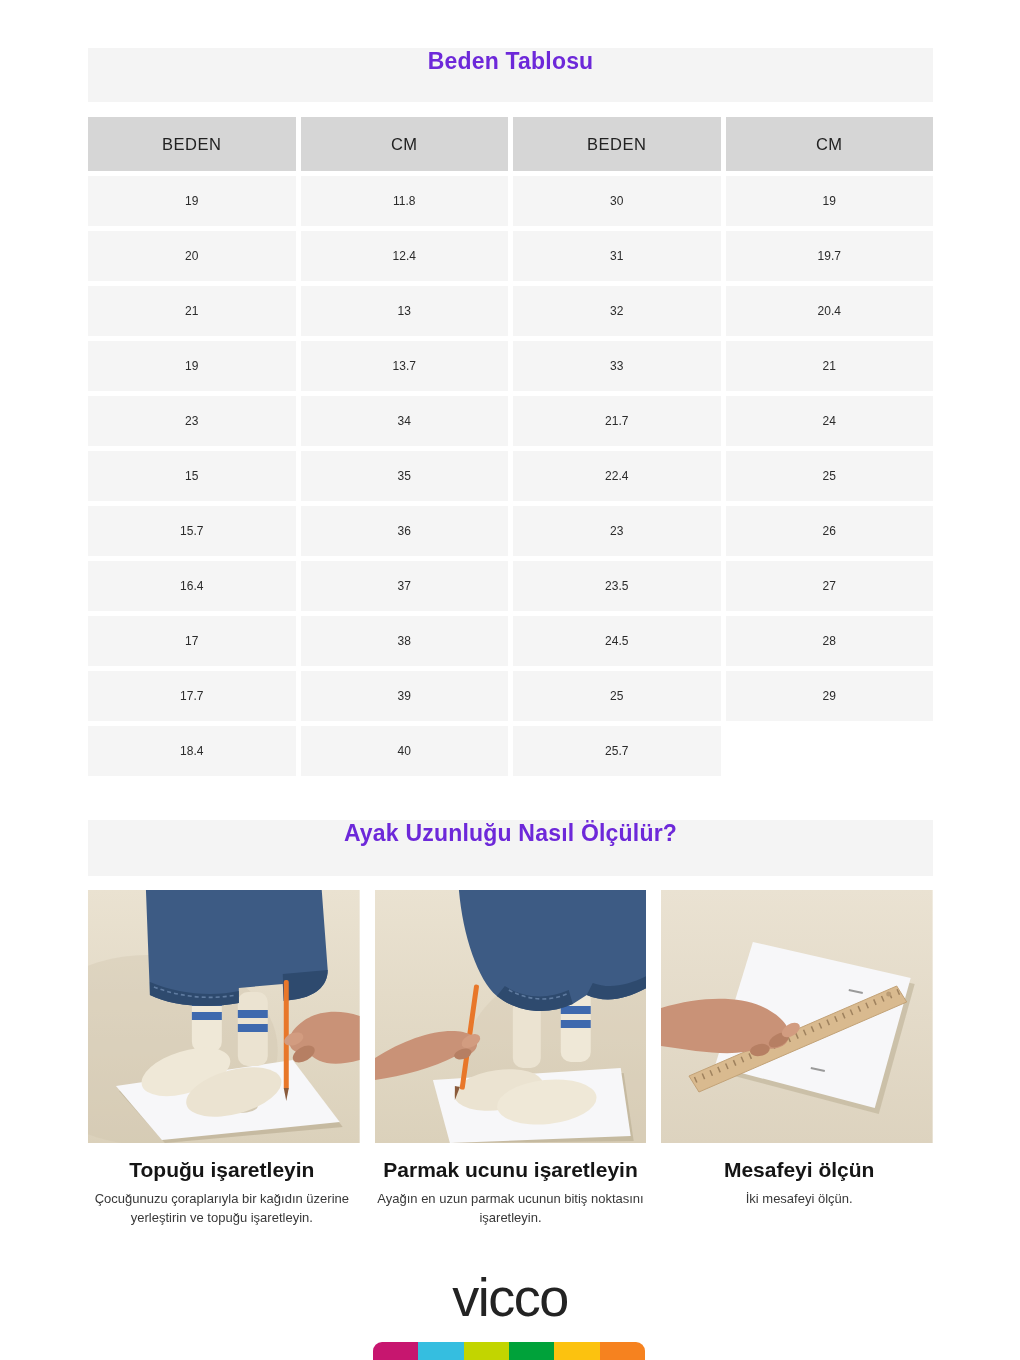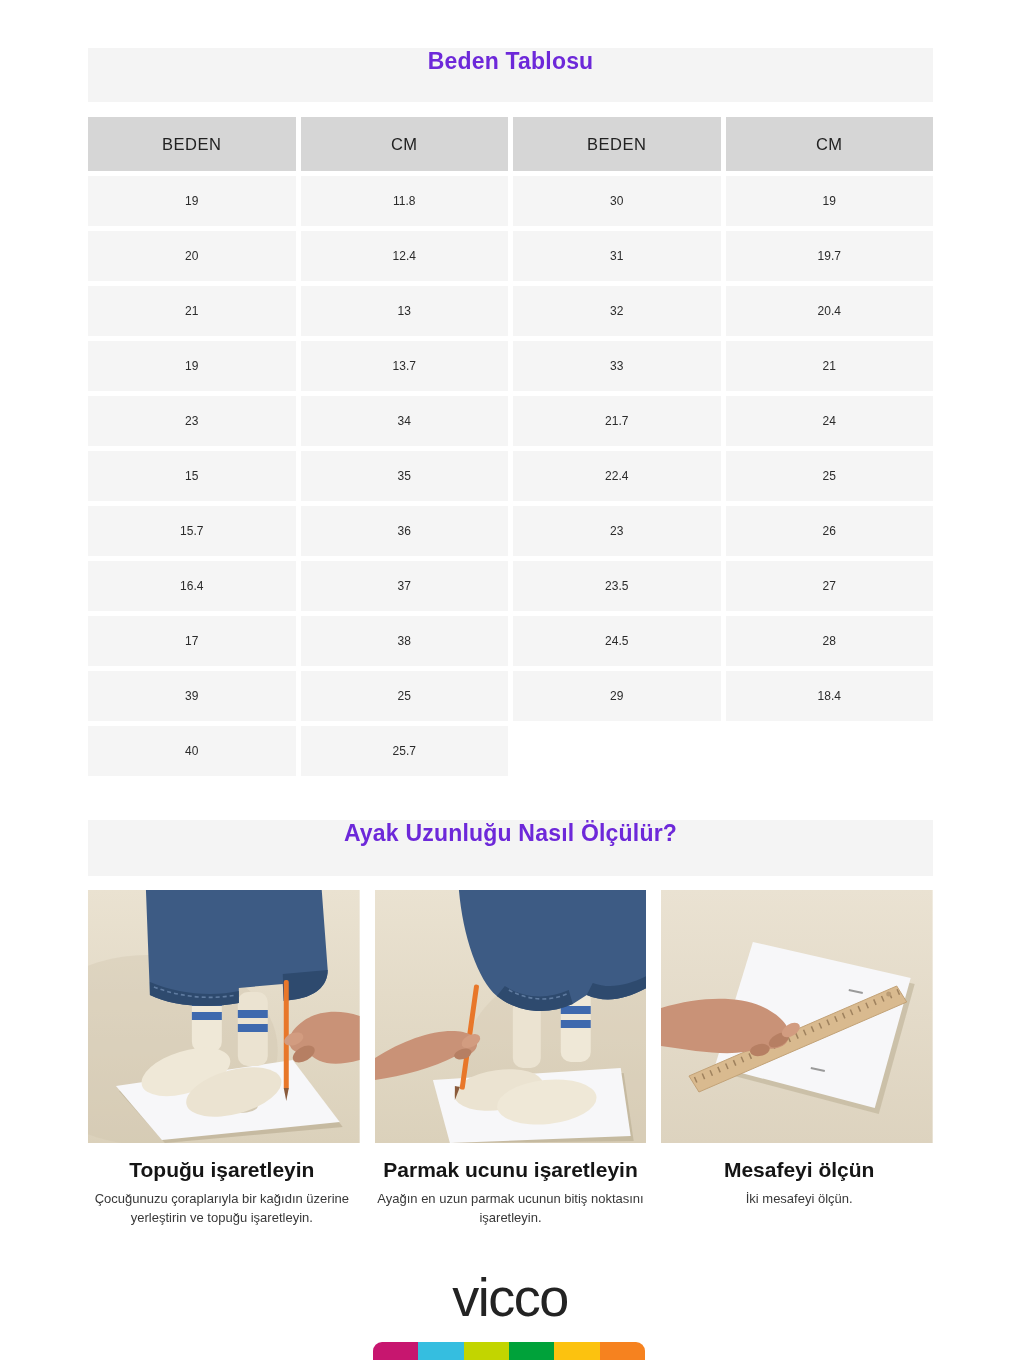--- a/index.html
+++ b/index.html
@@ -176,20 +176,21 @@
   <div class="td">16.4</div>
   <div class="td">37</div>
   <div class="td">23.5</div>
 
   <div class="td">27</div>
   <div class="td">17</div>
   <div class="td">38</div>
   <div class="td">24.5</div>
 
   <div class="td">28</div>
+  <div class="td">17.7</div>
   <div class="td">39</div>
   <div class="td">25</div>
 
   <div class="td">29</div>
   <div class="td">18.4</div>
   <div class="td">40</div>
   <div class="td">25.7</div>
 </div>
 
 <div class="bar" id="measure-title-bar">

